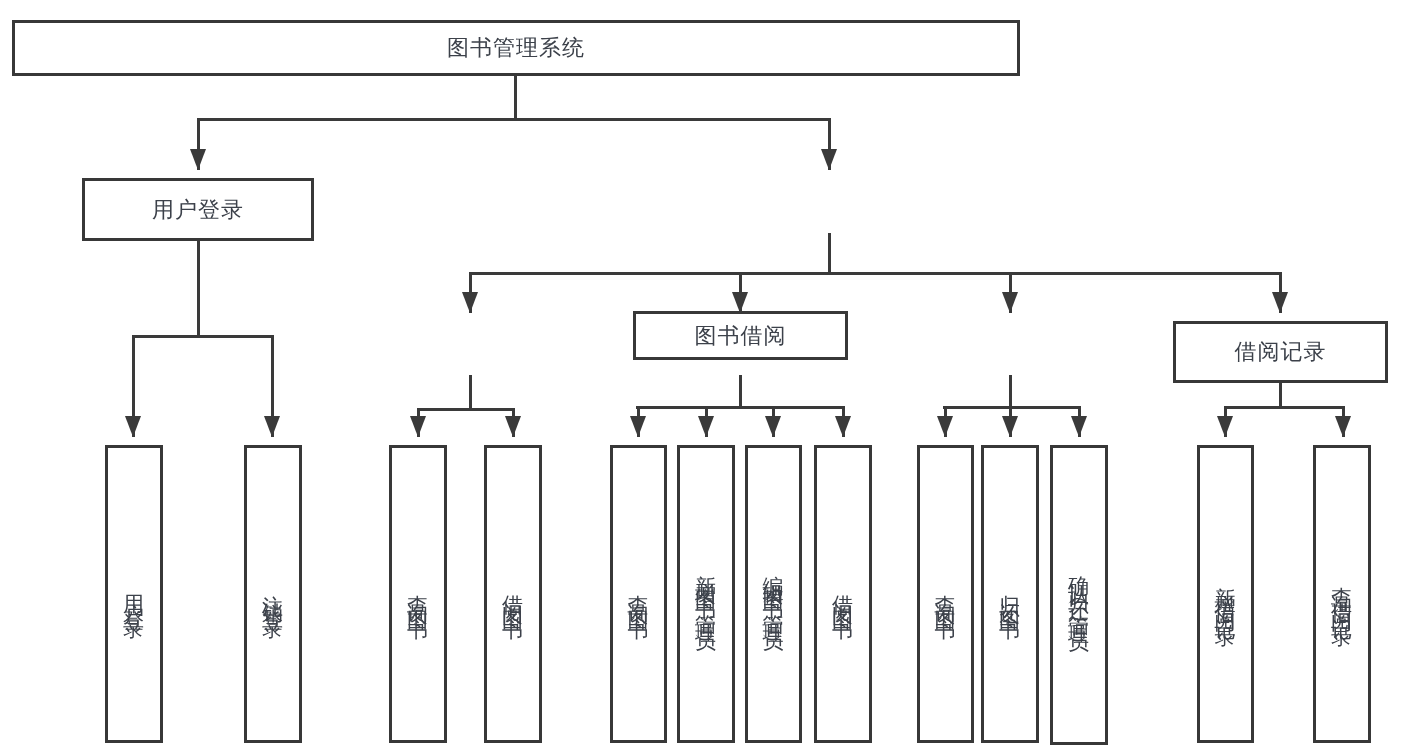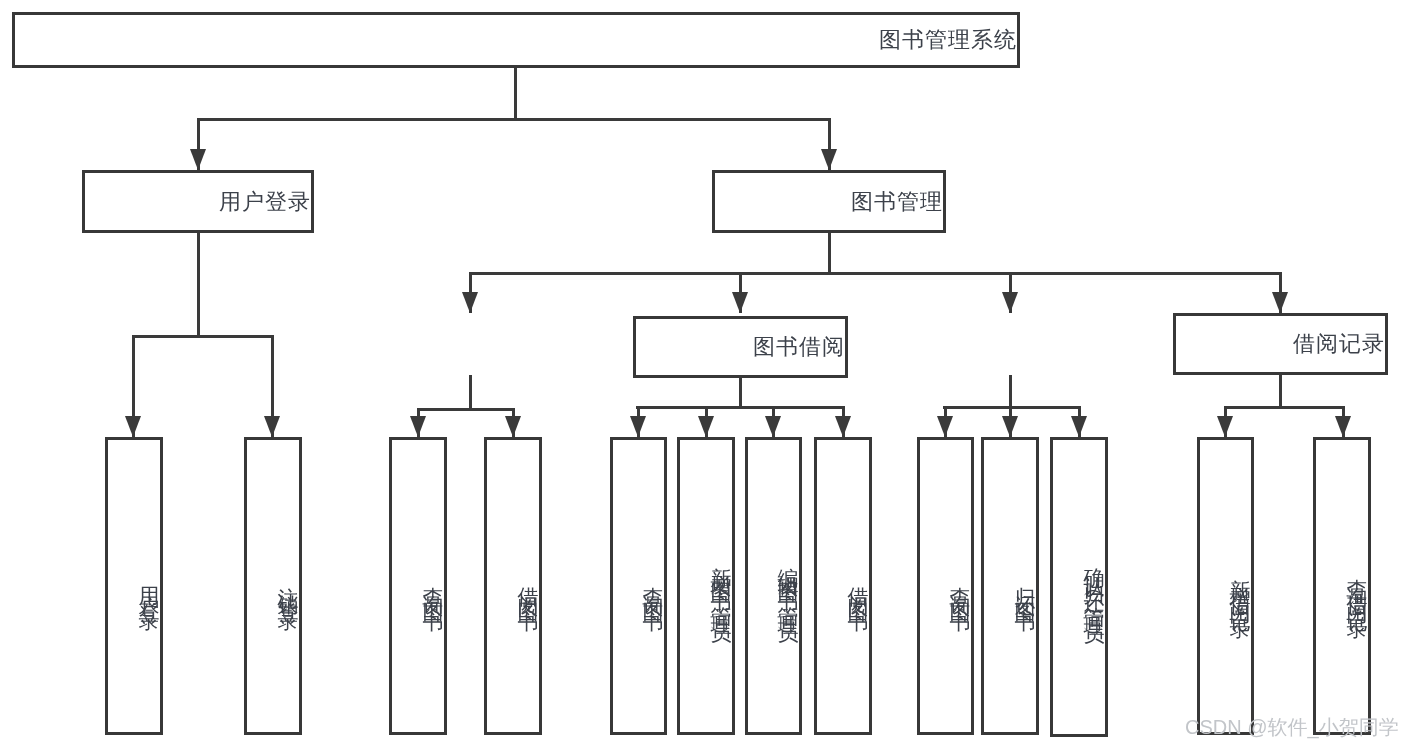--- a/index.html
+++ b/index.html
@@ -19,22 +19,23 @@
     border-left:8px solid transparent;
     border-right:8px solid transparent;
     border-top:21px solid #3a3a3a;
   }
   
   .box{
     position:absolute;
     box-sizing:border-box;
     border:3px solid #383838;
     background:#ffffff;
-    display:flex;align-items:center;justify-content:flex-end;
+    display:flex;align-items:center;justify-content:center;
     color:#3c414a;
+    margin-top:8px;
   }
   .box.h{font-size:22px;letter-spacing:1px;white-space:nowrap;}
   .box.v span{
     writing-mode:vertical-rl;
     text-orientation:mixed;
     font-size:21px;
     letter-spacing:8px;
     line-height:1;
     color:#3c414a;
   }
@@ -109,25 +110,22 @@
   <div class="vl" style="left:1342px;top:406px;height:31px;"></div>
   <div class="ah" style="left:1335px;top:416px;"></div>
 
   <div class="box h" style="left:12px;top:12px;width:1008px;height:56px;">
     <span>图书管理系统</span>
   </div>
 
   <div class="box h" style="left:82px;top:170px;width:232px;height:63px;">
     <span>用户登录</span>
   </div>
-  <div class="box h" style="left:712px;top:170px;width:234px;height:63px;">
-    <span>图书管理</span>
-  </div>
 
-  <div class="box h" style="left:633px;top:316px;width:215px;height:62px;">
+  <div class="box h" style="left:633px;top:303px;width:215px;height:49px;">
     <span>图书借阅</span>
   </div>
   <div class="box h" style="left:1173px;top:313px;width:215px;height:62px;">
     <span>借阅记录</span>
   </div>
 
   <div class="box v" style="left:105px;top:437px;width:58px;height:298px;">
     <span>用户登录</span>
   </div>
   <div class="box v" style="left:244px;top:437px;width:58px;height:298px;">
@@ -164,15 +162,14 @@
     <span>确认归还（管理员）</span>
   </div>
 
   <div class="box v" style="left:1197px;top:437px;width:57px;height:298px;">
     <span>新增借阅记录</span>
   </div>
   <div class="box v" style="left:1313px;top:437px;width:58px;height:298px;">
     <span>查询借阅记录</span>
   </div>
 
-  <div class="watermark" style="left:1185px;top:714px;">CSDN @软件_小贺同学</div>
 
 </div>
 
 </body></html>

